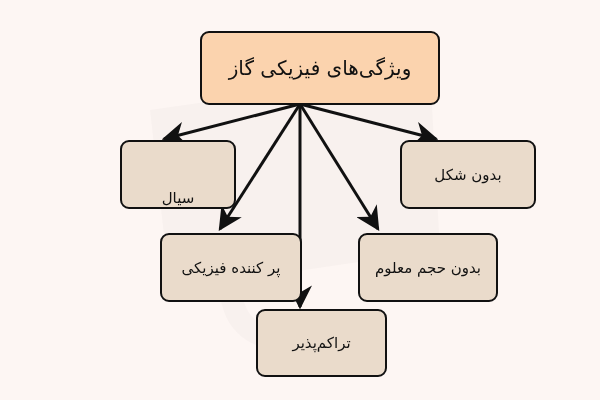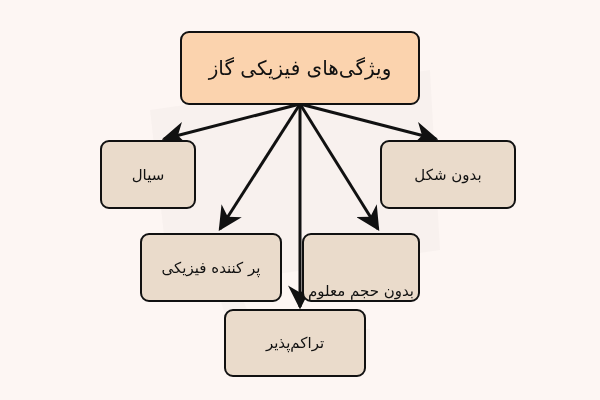--- a/index.html
+++ b/index.html
@@ -1,18 +1,18 @@
 <!DOCTYPE html>
 <html><head>
 <meta charset="utf-8">
 <style>
   html,body{margin:0;padding:0;}
   body{width:600px;height:400px;background:#FDF6F3;position:relative;overflow:hidden;font-family:"DejaVu Sans",sans-serif;}
   .wm{position:absolute;left:130px;top:50px;width:340px;height:300px;opacity:0.35;}
-  .box{position:absolute;box-sizing:border-box;border:2px solid #111;border-radius:9px;background:#EADBCB;display:flex;align-items:center;justify-content:center;direction:rtl;color:#111;font-size:15px;}
+  .box{position:absolute;box-sizing:border-box;border:2px solid #111;border-radius:9px;background:#EADBCB;display:flex;align-items:center;justify-content:center;direction:rtl;color:#111;font-size:15px;margin-left:20px;}
   .root{background:#FBD3AE;font-size:20px;}
   svg.arrows{position:absolute;left:0;top:0;}
 </style>
 </head>
 <body>
 
 <svg class="wm" viewBox="0 0 340 300">
   <path d="M20 60 L300 20 L310 200 L40 240 Z" fill="#F0E8E6"></path>
   <path d="M100 230 q0 60 60 60 l80 0" stroke="#F0E8E6" stroke-width="22" fill="none"></path>
 </svg>
@@ -28,27 +28,27 @@
     <line x1="300" y1="104" x2="436" y2="139" marker-end="url(#ah)"></line>
     <line x1="300" y1="104" x2="220" y2="229" marker-end="url(#ah)"></line>
     <line x1="300" y1="104" x2="378" y2="229" marker-end="url(#ah)"></line>
     <line x1="300" y1="104" x2="300" y2="307" marker-end="url(#ah)"></line>
   </g>
 </svg>
 
 <div class="box root" style="left:180px;top:31px;width:240px;height:74px;">
   <span>ویژگی‌های فیزیکی گاز</span>
 </div>
-<div class="box" style="left:100px;top:140px;width:96px;height:69px;">
+<div class="box" style="left:100px;top:140px;width:116px;height:69px;align-items:flex-end;">
   <span>سیال</span>
 </div>
 <div class="box" style="left:380px;top:140px;width:136px;height:69px;">
   <span>بدون شکل</span>
 </div>
 <div class="box" style="left:140px;top:233px;width:142px;height:69px;">
   <span>پر کننده فیزیکی</span>
 </div>
-<div class="box" style="left:302px;top:233px;width:118px;height:69px;align-items:flex-end;">
+<div class="box" style="left:338px;top:233px;width:140px;height:69px;">
   <span>بدون حجم معلوم</span>
 </div>
-<div class="box" style="left:224px;top:309px;width:142px;height:68px;text-align:center;">
+<div class="box" style="left:236px;top:309px;width:131px;height:68px;text-align:center;">
   <span>تراکم‌پذیر</span>
 </div>
 
 </body></html>

